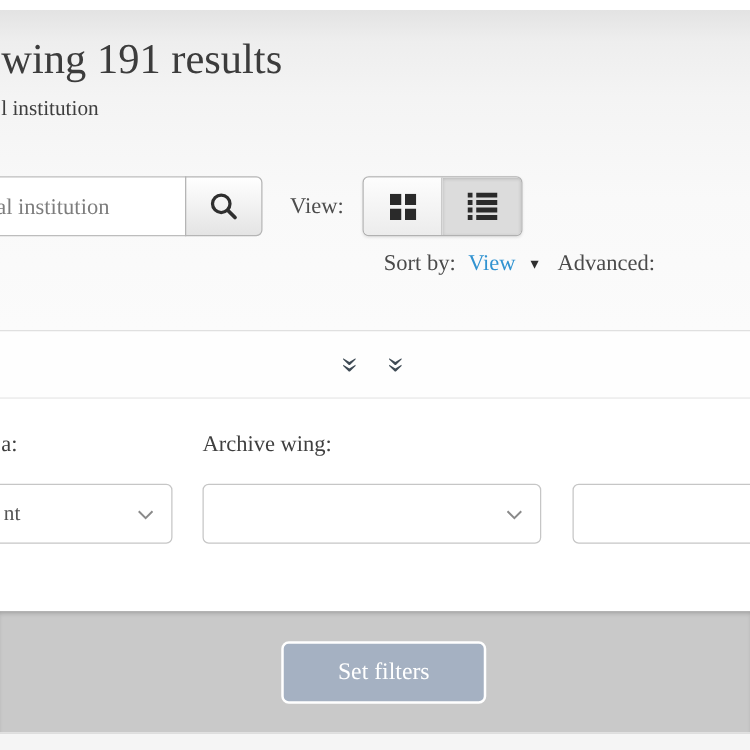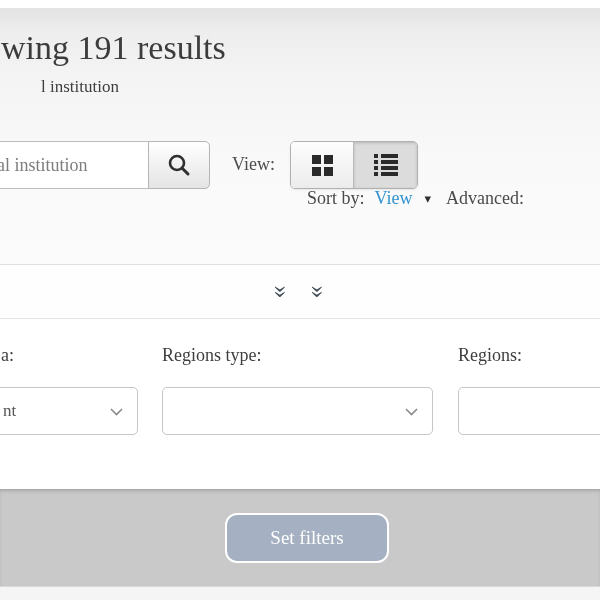--- a/index.html
+++ b/index.html
@@ -8,21 +8,21 @@
     background: linear-gradient(180deg, #e3e3e3 0px, #eeeeee 25px, #f4f4f4 70px, #f9f9f9 150px, #fbfbfb 255px);
     font-family:Liberation Serif, serif;
     margin-top:8px;
   }
   .page-title {
     position:absolute; left:1px; top:21px; margin:0;
     font-size:34px; font-weight:400; color:#3c3c3c; white-space:nowrap;
   }
   .page-subtitle {
     position:absolute; left:1px; top:69px;
-    font-size:17px; color:#3e3e3e; white-space:nowrap;padding-left:40px;
+    font-size:17px; color:#3e3e3e; white-space:nowrap;
   }
   .search-input {
     position:absolute; left:-14px; top:133px; width:163px; height:48px;
     box-sizing:border-box; border:1px solid #bdbdbd; border-radius:4px 0 0 4px;
     padding:0 10px; font-size:18px; color:#7d7d7d; background:#fff; outline:none;
     font-family:inherit;
   }
   .search-btn {
     position:absolute; left:148px; top:133px; width:62px; height:48px;
     box-sizing:border-box; border:1px solid #b5b5b5; border-radius:0 5px 5px 0;
@@ -37,21 +37,21 @@
     display:flex; border:1px solid #b1b1b1; border-radius:5px; overflow:hidden;
     box-shadow:0 1px 2px rgba(0,0,0,0.08);
   }
   .vbtn {
     width:63px; height:100%; display:flex; align-items:center; justify-content:center;
     border:none; background:linear-gradient(180deg,#fdfdfd,#ececec); cursor:pointer; padding:0;
   }
   .vbtn.first { border-right:1px solid #bbbbbb; }
   .vbtn.active { background:#dcdcdc; box-shadow:inset 0 1px 3px rgba(0,0,0,0.18); }
   .sort-row {
-    position:absolute; left:307px; top:180px; display:flex; align-items:center;
+    position:absolute; left:307px; top:192px; display:flex; align-items:center;
     font-size:18px; color:#4a4a4a; white-space:nowrap;
   }
   .sort-row .sort-label { margin-right:10px; }
   .sort-row .sort-value { color:#3193d1; text-decoration:none; margin-right:12px; cursor:pointer; }
   .sort-row .caret { font-size:13px; color:#2f2f2f; margin-right:15px; }
   .advanced-bar {
     position:absolute; left:0; top:256px; width:600px; height:55px; box-sizing:border-box;
     background:#fefefe; border-top:1px solid #e0e0e0; border-bottom:1px solid #e3e3e3;
     display:flex; align-items:center; justify-content:center; gap:24px;
     font-size:19px; color:#3d3d3d; cursor:pointer;
@@ -70,21 +70,21 @@
     display:flex; align-items:center; padding:0 34px 0 16px;
     font-size:17px; color:#555555; cursor:pointer;
   }
   .fselect .chev { position:absolute; right:14px; top:20px; }
   .actions-bar {
     position:absolute; left:0; top:481px; width:600px; height:97px;
     background:#c9c9c9; box-shadow:inset 0 3px 4px -2px rgba(0,0,0,0.25);
   }
   .set-filters-btn {
     position:absolute; left:225px; top:24px; width:164px; height:50px;
-    background:#a5b1c2; border:2px solid #ffffff; border-radius:12px;
+    background:#a5b1c2; border:2px solid #ffffff; border-radius:6px;
     color:#ffffff; font-size:19px; font-family:inherit; cursor:pointer;
   }
   .bottom-strip {
     position:absolute; left:0; top:578px; width:600px; height:22px; box-sizing:border-box;
     background:#f5f5f5; border-top:1px solid #d6d6d6;
   }
 </style>
 </head>
 <body>
 
@@ -141,29 +141,28 @@
 
   <div class="filters">
     <span class="flabel" style="left:1px;">a:</span>
     <div class="fselect" style="left:-14px; width:152px;">
       <span>nt</span>
       <svg class="chev" width="13" height="8" viewBox="0 0 13 8" fill="none">
         <polyline points="1,1 6.5,6.5 12,1" stroke="#8a8a8a" stroke-width="1.6"></polyline>
       </svg>
     </div>
 
-    <span class="flabel" style="left:162px;">Regions type:</span>
+    <span class="flabel" style="left:162px;">Archive wing:</span>
     <div class="fselect" style="left:162px; width:271px;">
       <span></span>
       <svg class="chev" width="13" height="8" viewBox="0 0 13 8" fill="none">
         <polyline points="1,1 6.5,6.5 12,1" stroke="#8a8a8a" stroke-width="1.6"></polyline>
       </svg>
     </div>
 
-    <span class="flabel" style="left:458px;">Regions:</span>
     <div class="fselect" style="left:458px; width:170px;">
       <span></span>
     </div>
   </div>
 
   <div class="actions-bar">
     <button class="set-filters-btn">Set filters</button>
   </div>
 
   <div class="bottom-strip"></div>

